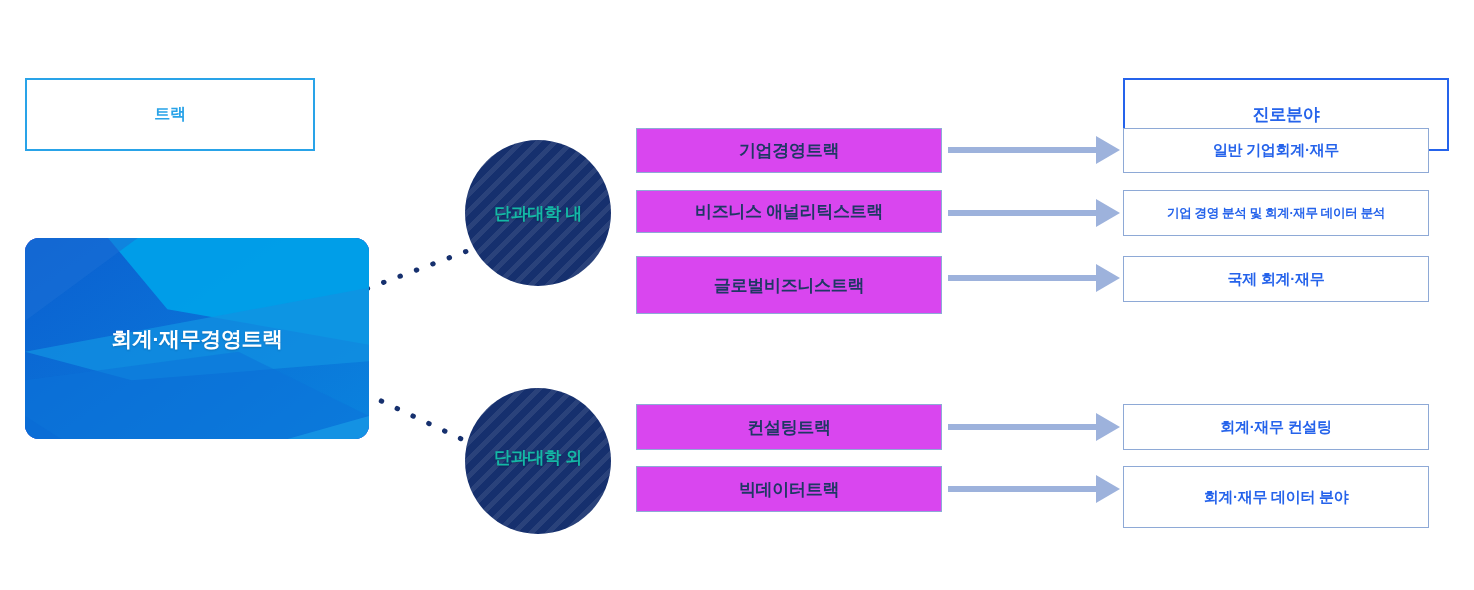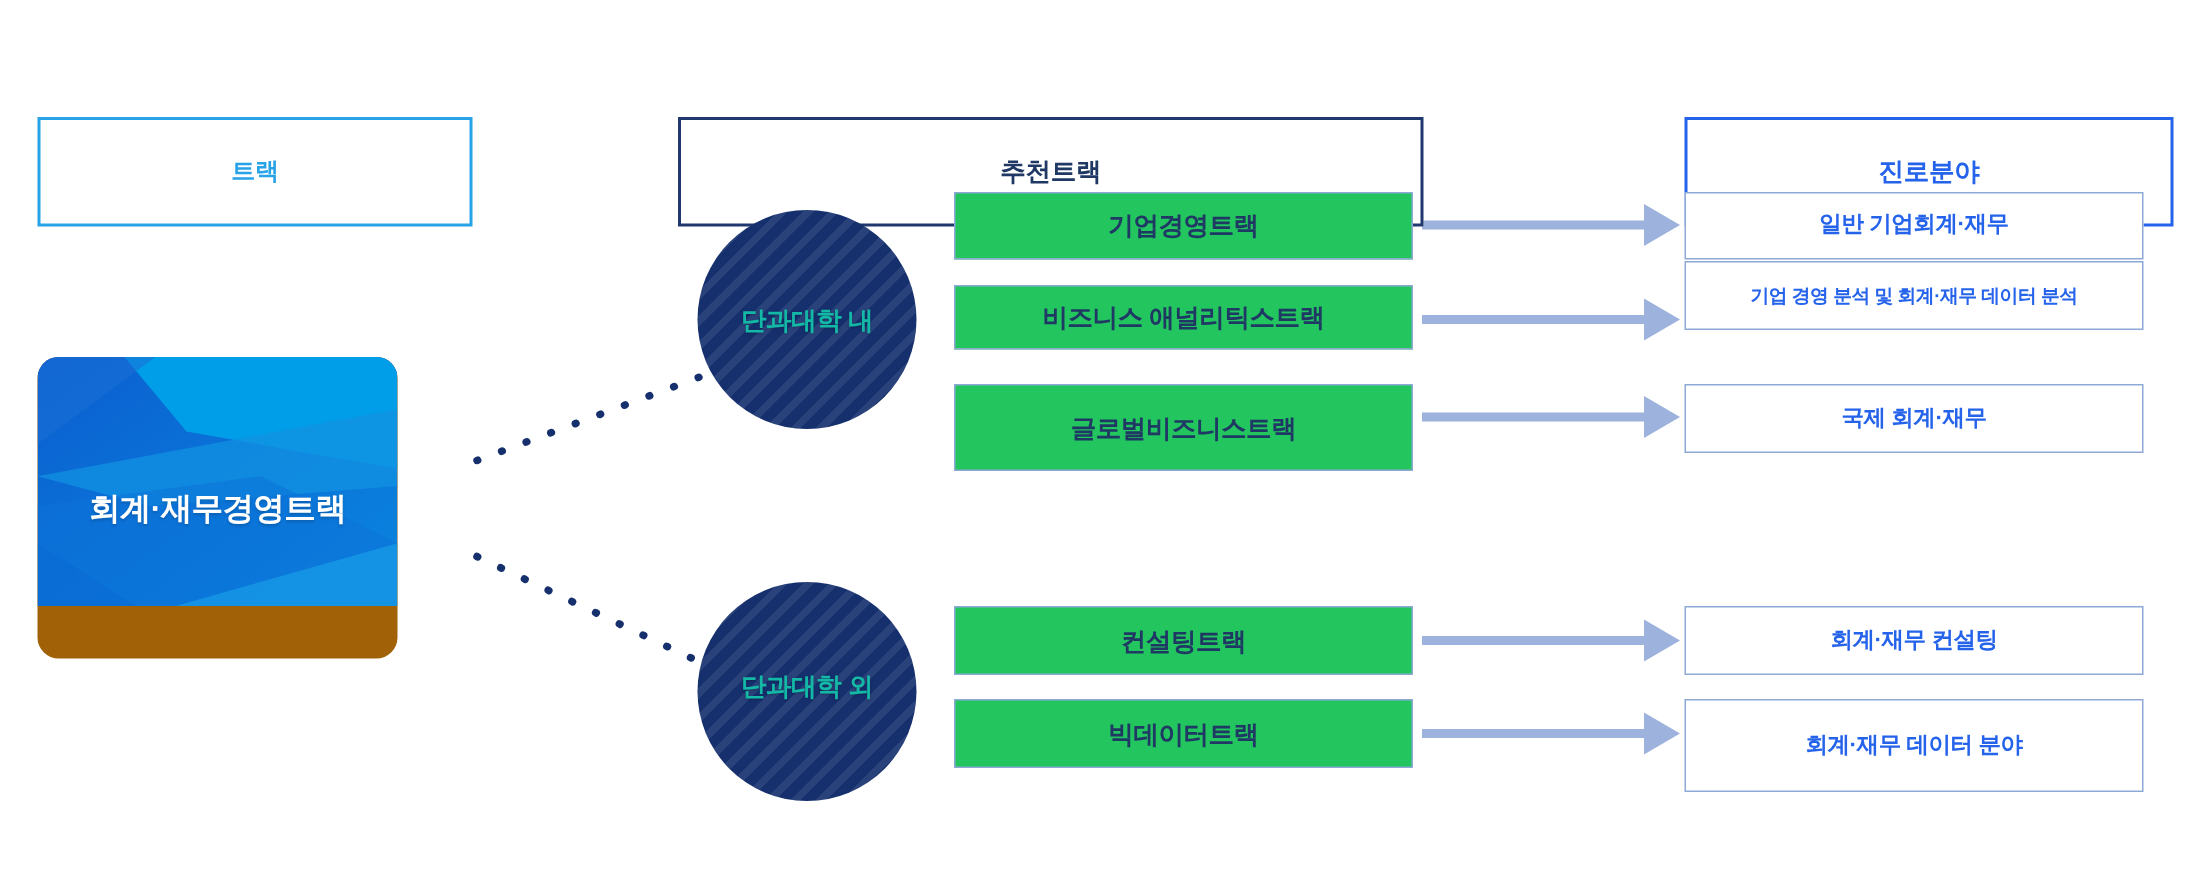--- a/index.html
+++ b/index.html
@@ -42,24 +42,24 @@
   .col-head.career{
     left:1123px; top:30px; width:326px; height:73px;
     border:2px solid #2563EB;
     color:#2563EB;
     font-size:17px;
   }
 
   
   .main-card{
     position:absolute;
-    left:25px; top:238px; width:240px; height:201px;
+    left:25px; top:238px; width:344px; height:201px;
     border-radius:14px;
     overflow:hidden;
-    background:#a16207;
+    background:#6d28d9;
   }
   .main-card .facets{position:absolute;inset:0;}
   .main-card .label{
     position:absolute;
     inset:0;
     display:flex;
     align-items:center;
     justify-content:center;
     color:#ffffff;
     font-size:21px;
@@ -100,21 +100,21 @@
   #circle-outside{left:465px; top:388px; width:146px; height:146px;}
   #circle-outside .clabel{top:58px;}
 
   
   .mid-box{
     position:absolute;
     left:636px;
     width:306px;
     box-sizing:border-box;
     border:1px solid #8EA9D6;
-    background:#22c55e;
+    background:#d946ef;
     display:flex;
     align-items:center;
     justify-content:center;
     color:#1F3864;
     font-weight:700;
     font-size:17px;
     letter-spacing:-0.3px;
   }
 
   
@@ -169,21 +169,20 @@
       <line x1="948" y1="427" x2="1100" y2="427" stroke="#9DB2DC" stroke-width="6"></line>
       <polygon points="1096,413 1120,427 1096,441" fill="#9DB2DC"></polygon>
     </g>
     <g>
       <line x1="948" y1="489" x2="1100" y2="489" stroke="#9DB2DC" stroke-width="6"></line>
       <polygon points="1096,475 1120,489 1096,503" fill="#9DB2DC"></polygon>
     </g>
   </svg>
 
   <div class="col-head track">트랙</div>
-  <div class="col-head rec">추천트랙</div>
   <div class="col-head career">진로분야</div>
 
   <div class="main-card">
     <svg class="facets" viewBox="0 0 290 201" preserveAspectRatio="none">
       <defs>
         <linearGradient id="g1" x1="0" y1="0" x2="1" y2="1">
           <stop offset="0" stop-color="#0B5FD0"></stop>
           <stop offset="1" stop-color="#0A86DF"></stop>
         </linearGradient>
       </defs>
@@ -208,19 +207,19 @@
   </div>
 
   <div class="mid-box" style="top:128px;height:45px;">기업경영트랙</div>
   <div class="mid-box" style="top:190px;height:43px;">비즈니스 애널리틱스트랙</div>
   <div class="mid-box" style="top:256px;height:58px;">글로벌비즈니스트랙</div>
 
   <div class="mid-box" style="top:404px;height:46px;">컨설팅트랙</div>
   <div class="mid-box" style="top:466px;height:46px;">빅데이터트랙</div>
 
   <div class="right-box" style="top:128px;height:45px;">일반 기업회계·재무</div>
-  <div class="right-box small" style="top:174px;height:46px;">기업 경영 분석 및 회계·재무 데이터 분석</div>
+  <div class="right-box small" style="top:190px;height:46px;">기업 경영 분석 및 회계·재무 데이터 분석</div>
   <div class="right-box" style="top:256px;height:46px;">국제 회계·재무</div>
 
   <div class="right-box" style="top:404px;height:46px;">회계·재무 컨설팅</div>
   <div class="right-box" style="top:466px;height:62px;">회계·재무 데이터 분야</div>
 
 </div>
 
 </body></html>

